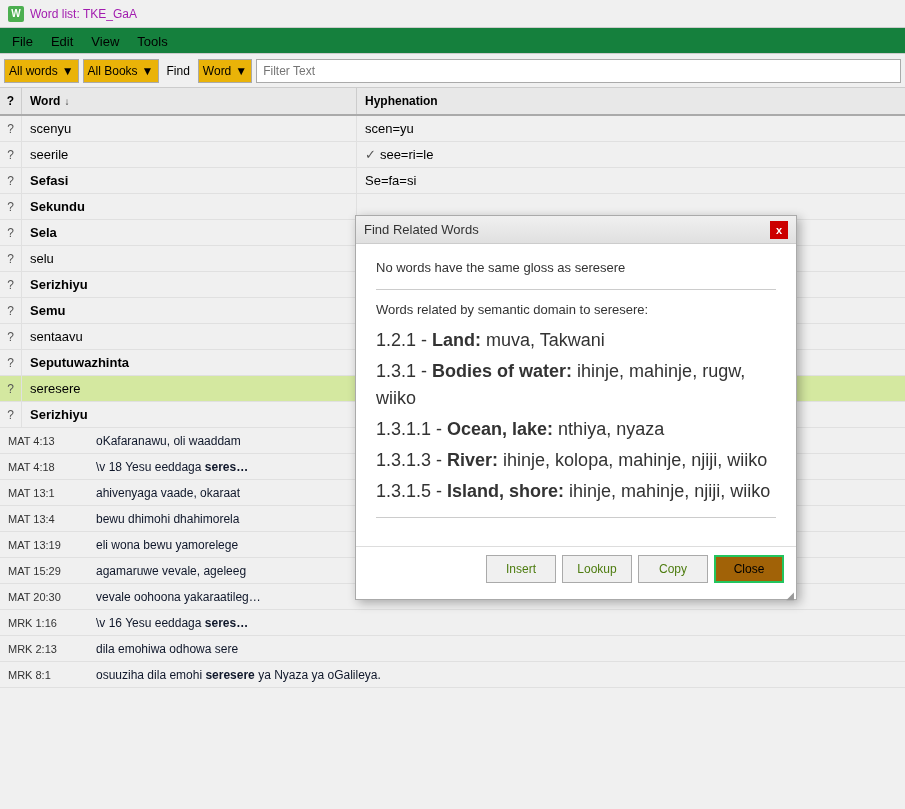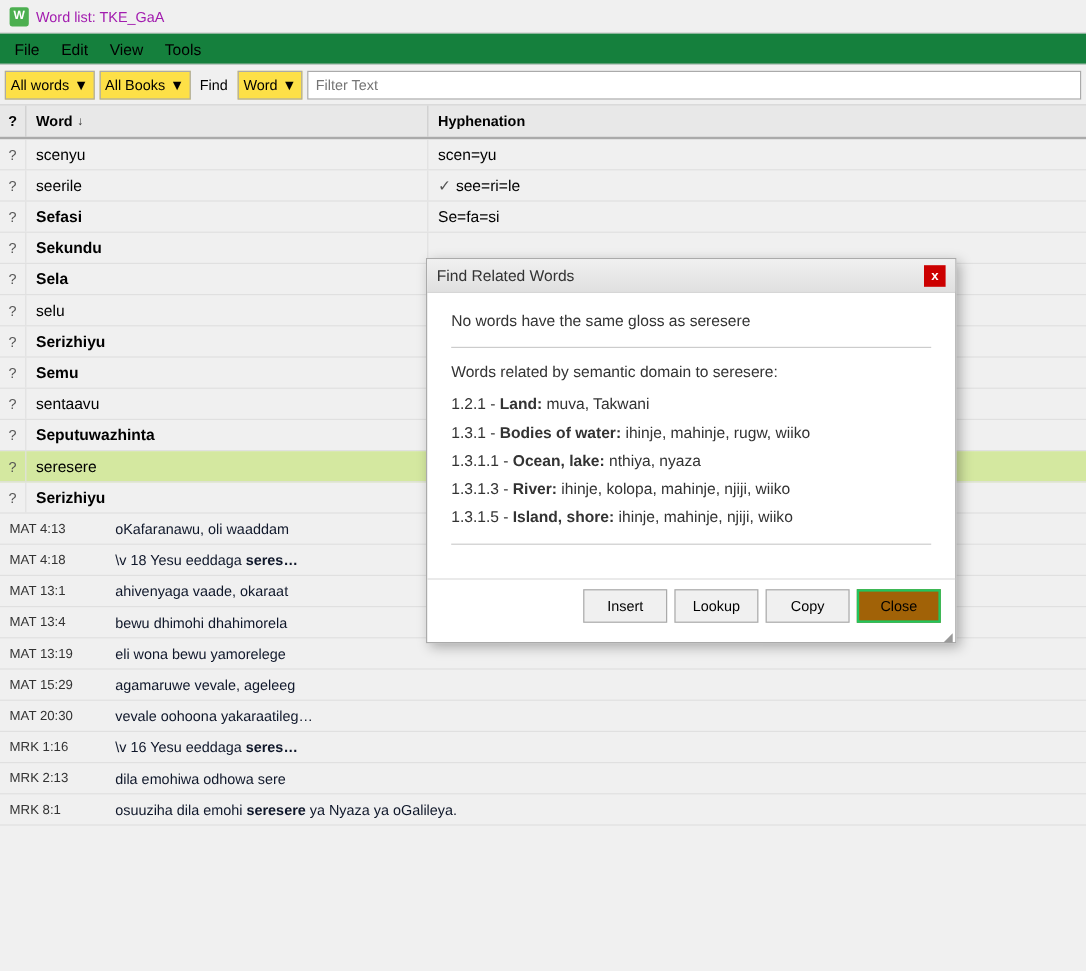--- a/index.html
+++ b/index.html
@@ -58,21 +58,21 @@
       background: #f0f0f0;
       border-bottom: 1px solid #ccc;
       display: flex;
       align-items: center;
       padding: 3px 4px;
       height: 34px;
       gap: 4px;
     }
     .toolbar-dropdown-btn {
       height: 24px;
-      background: #fde047;
+      background: #eab308;
       border: 1px solid #aaa;
       display: flex;
       align-items: center;
       padding: 0 4px;
       cursor: pointer;
       font-size: 12px;
       gap: 4px;
     }
     .toolbar-label {
       font-size: 12px;
@@ -253,21 +253,21 @@
     .modal-section-title {
       font-size: 13px;
       color: #333;
       margin-bottom: 10px;
     }
     .modal-related-list {
       list-style: none;
       padding: 0;
     }
     .modal-related-list li {
-      font-size: 13px;
+      font-size: 18px;
       color: #333;
       margin-bottom: 4px;
       line-height: 1.5;
     }
     .modal-related-list li .domain-code {
       font-weight: normal;
     }
     .modal-related-list li .domain-name {
       font-weight: bold;
     }
@@ -281,21 +281,21 @@
     .modal-btn {
       min-width: 70px;
       height: 28px;
       border: 1px solid #aaa;
       background: #f0f0f0;
       font-size: 12px;
       cursor: pointer;
       padding: 0 12px;
     }
     .modal-btn:disabled {
-      color: #000000;
+      color: #4d7c0f;
       cursor: default;
     }
     .modal-btn.primary {
       background: #a16207;
       border: 2px solid #22c55e;
     }
 
     
     .modal-resize {
       height: 8px;

